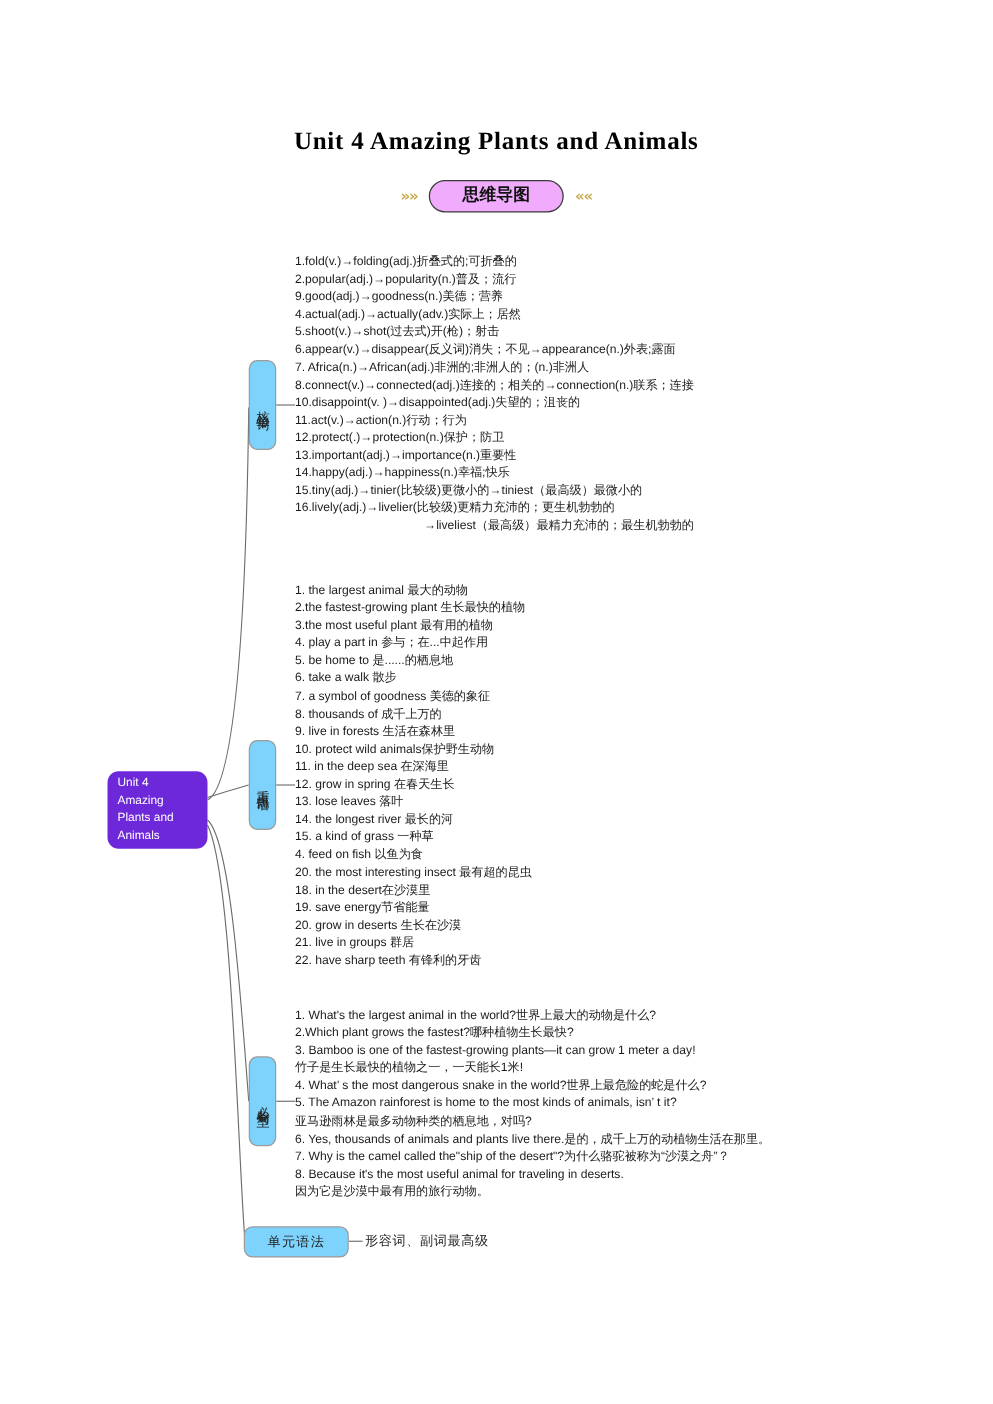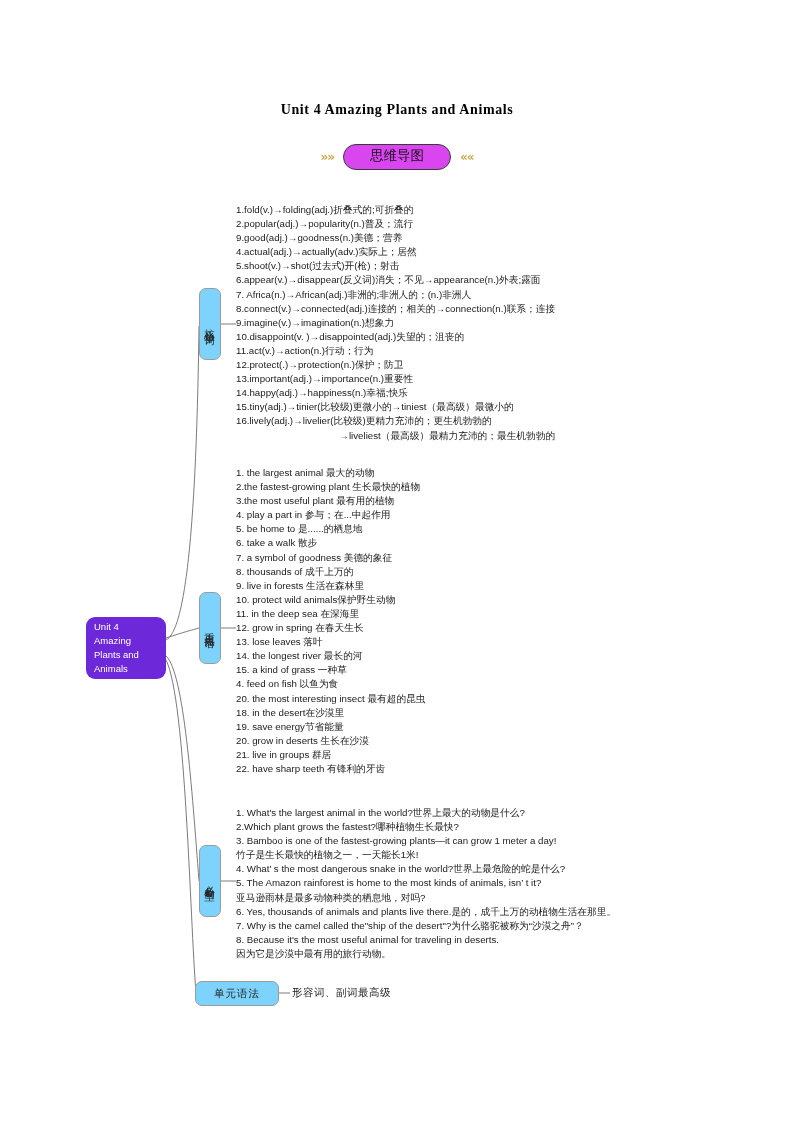--- a/index.html
+++ b/index.html
@@ -18,21 +18,21 @@
 
   
   .page-title {
     position: absolute;
     top: 102px;
     left: 0;
     width: 794px;
     text-align: center;
     font-family: "Liberation Serif", "DejaVu Serif", serif;
     font-weight: bold;
-    font-size: 14px;
+    font-size: 20px;
     letter-spacing: 0.6px;
     color: #000;
   }
 
   .badge-row {
     position: absolute;
     top: 144px;
     left: 0;
     width: 794px;
     display: flex;
@@ -46,23 +46,23 @@
     color: #c9a94e;
     font-weight: bold;
     font-family: "DejaVu Sans", sans-serif;
   }
   .badge {
     position: relative;
     border: 1px solid #3a3a3a;
     border-radius: 13px;
     padding: 3px 26px 4px 26px;
     font-size: 13.5px;
-    font-weight: normal;
+    font-weight: bold;
     color: #111;
-    background: #d946ef;
+    background: #f0abfc;
     line-height: 1.25;
   }
   .badge::before {
     content: "";
     position: absolute;
     left: 6px;
     right: 6px;
     top: -2.5px;
     height: 7px;
     border-radius: 6px 6px 2px 2px;
@@ -194,21 +194,20 @@
 
 <div class="content" id="block-words">
   <span class="ln">1.fold(v.)→folding(adj.)折叠式的;可折叠的</span>
   <span class="ln">2.popular(adj.)→popularity(n.)普及；流行</span>
   <span class="ln">9.good(adj.)→goodness(n.)美德；营养</span>
   <span class="ln">4.actual(adj.)→actually(adv.)实际上；居然</span>
   <span class="ln">5.shoot(v.)→shot(过去式)开(枪)；射击</span>
   <span class="ln">6.appear(v.)→disappear(反义词)消失；不见→appearance(n.)外表;露面</span>
   <span class="ln">7. Africa(n.)→African(adj.)非洲的;非洲人的；(n.)非洲人</span>
   <span class="ln">8.connect(v.)→connected(adj.)连接的；相关的→connection(n.)联系；连接</span>
-  <span class="ln">9.imagine(v.)→imagination(n.)想象力</span>
   <span class="ln">10.disappoint(v. )→disappointed(adj.)失望的；沮丧的</span>
   <span class="ln">11.act(v.)→action(n.)行动；行为</span>
   <span class="ln">12.protect(.)→protection(n.)保护；防卫</span>
   <span class="ln">13.important(adj.)→importance(n.)重要性</span>
   <span class="ln">14.happy(adj.)→happiness(n.)幸福;快乐</span>
   <span class="ln">15.tiny(adj.)→tinier(比较级)更微小的→tiniest（最高级）最微小的</span>
   <span class="ln">16.lively(adj.)→livelier(比较级)更精力充沛的；更生机勃勃的</span>
   <span class="ln ind">→liveliest（最高级）最精力充沛的；最生机勃勃的</span>
 </div>
 

